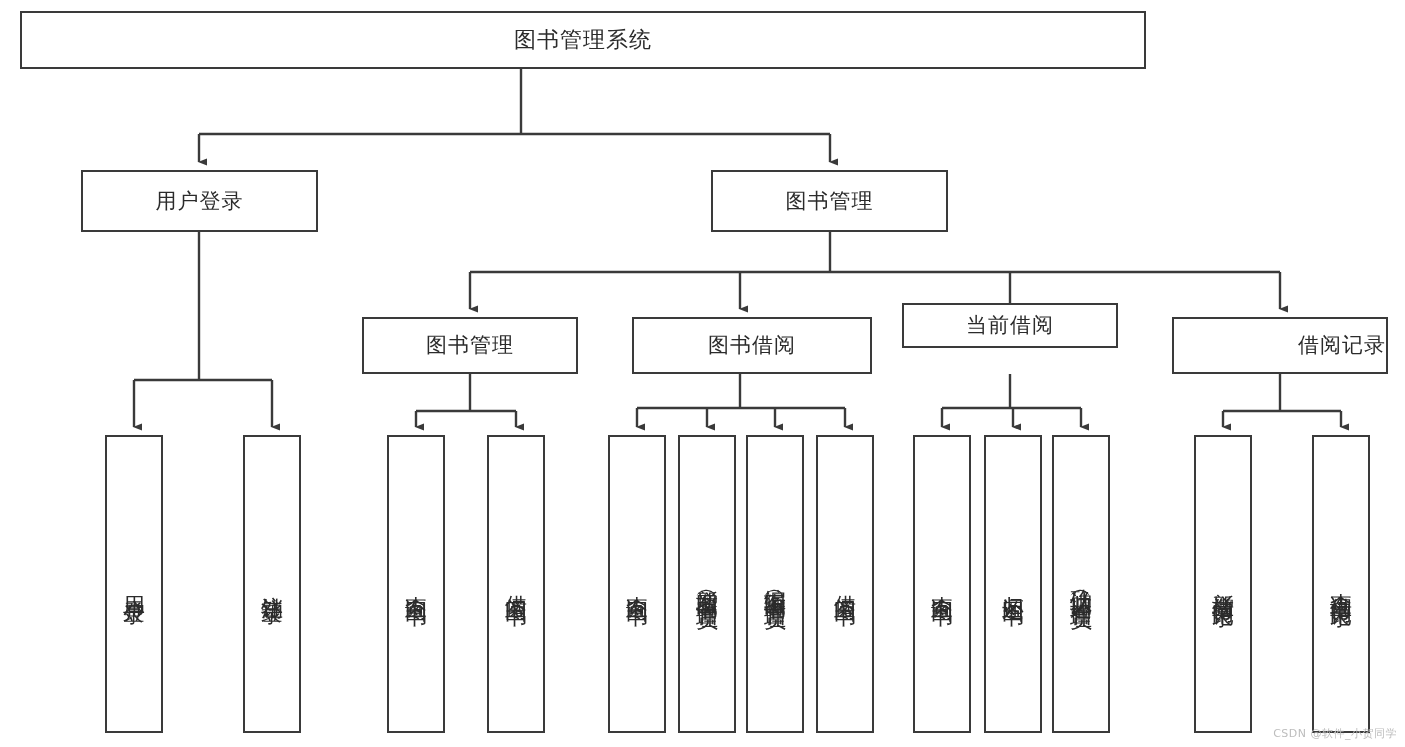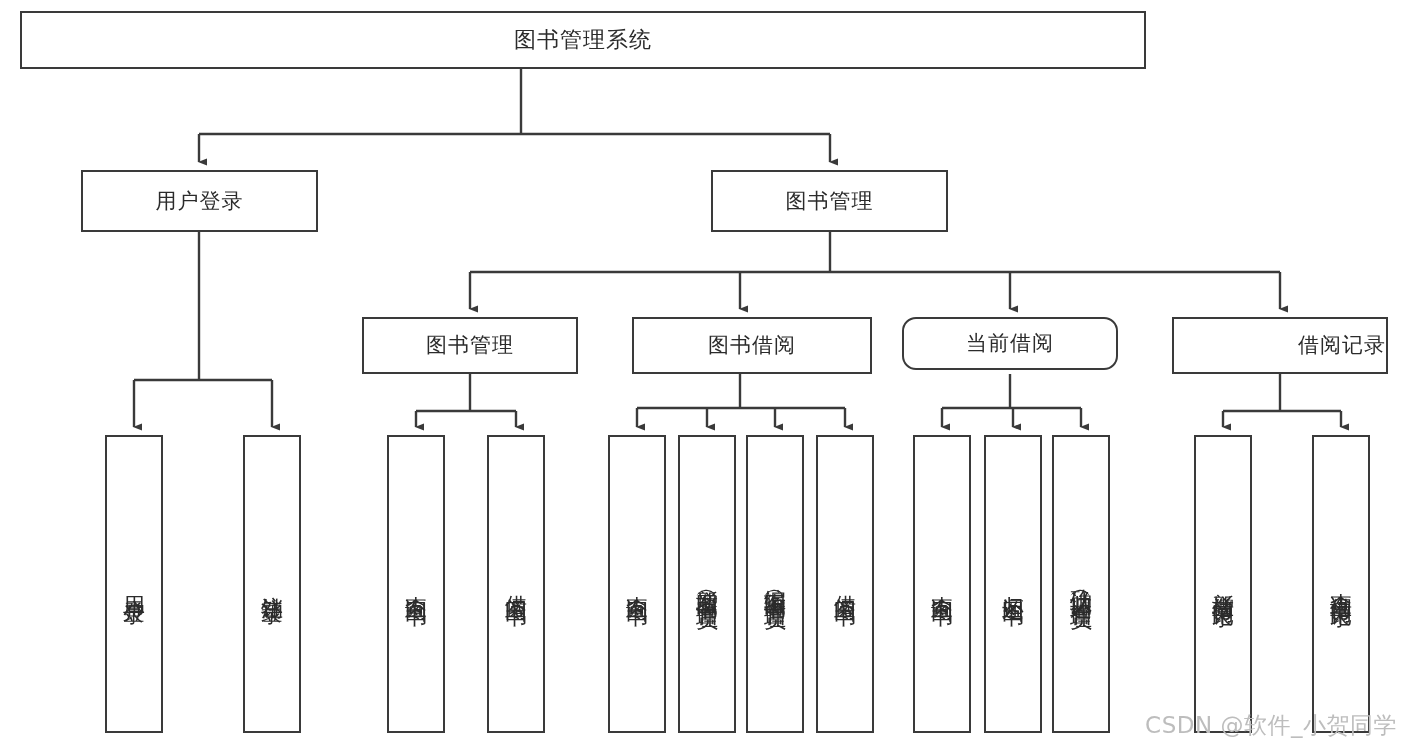--- a/index.html
+++ b/index.html
@@ -54,21 +54,21 @@
   }
   .node.root .node-label { font-size: 22px; }
   .node.level2 .node-label { font-size: 21px; }
   .node.level3 .node-label { font-size: 21px; }
 
   .watermark {
     position: absolute;
     right: 8px;
     bottom: 6px;
     color: #bdbdbd;
-    font-size: 23px;
+    font-size: 11px;
     letter-spacing: 0.5px;
     z-index: 5;
     white-space: nowrap;
     font-family: "DejaVu Sans", "Liberation Sans", sans-serif;
   }
 </style>
 </head>
 <body>
 
 <div id="diagram-root">
@@ -146,21 +146,21 @@
   <div class="node level2" style="left:711px; top:170px; width:237px; height:62px;">
     <span class="node-label">图书管理</span>
   </div>
 
   <div class="node level3" style="left:362px; top:317px; width:216px; height:57px;">
     <span class="node-label">图书管理</span>
   </div>
   <div class="node level3" style="left:632px; top:317px; width:240px; height:57px;">
     <span class="node-label">图书借阅</span>
   </div>
-  <div class="node level3" style="left:902px; top:317px; width:216px; height:53px;border-radius:14px;">
+  <div class="node level3" style="left:902px; top:303px; width:216px; height:45px;">
     <span class="node-label">当前借阅</span>
   </div>
   <div class="node level3" style="left:1172px; top:317px; width:216px; height:57px;justify-content:flex-end;">
     <span class="node-label">借阅记录</span>
   </div>
 
   <div class="node vertical" style="left:105px; top:435px; width:58px; height:298px;">
     <span class="node-label">用户登录</span>
   </div>
   <div class="node vertical" style="left:243px; top:435px; width:58px; height:298px;">

